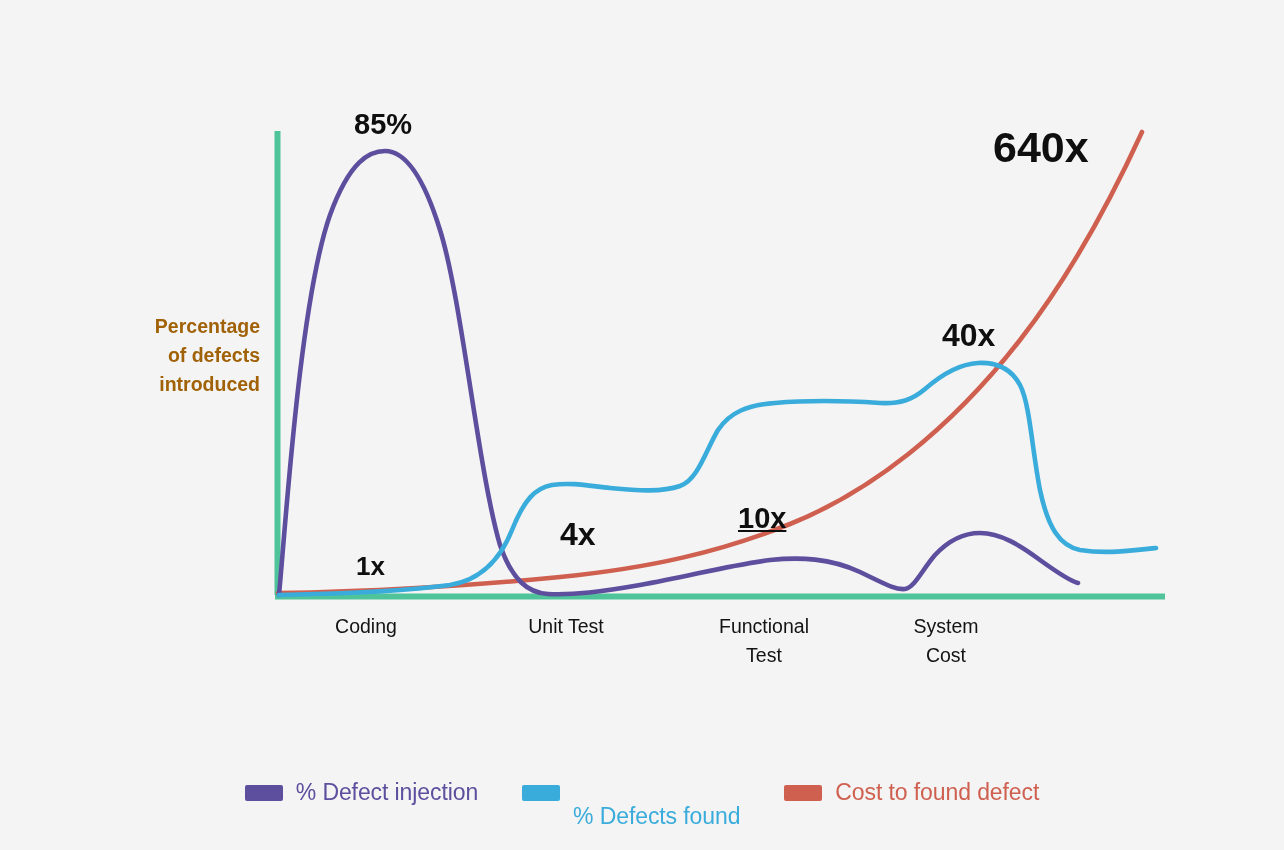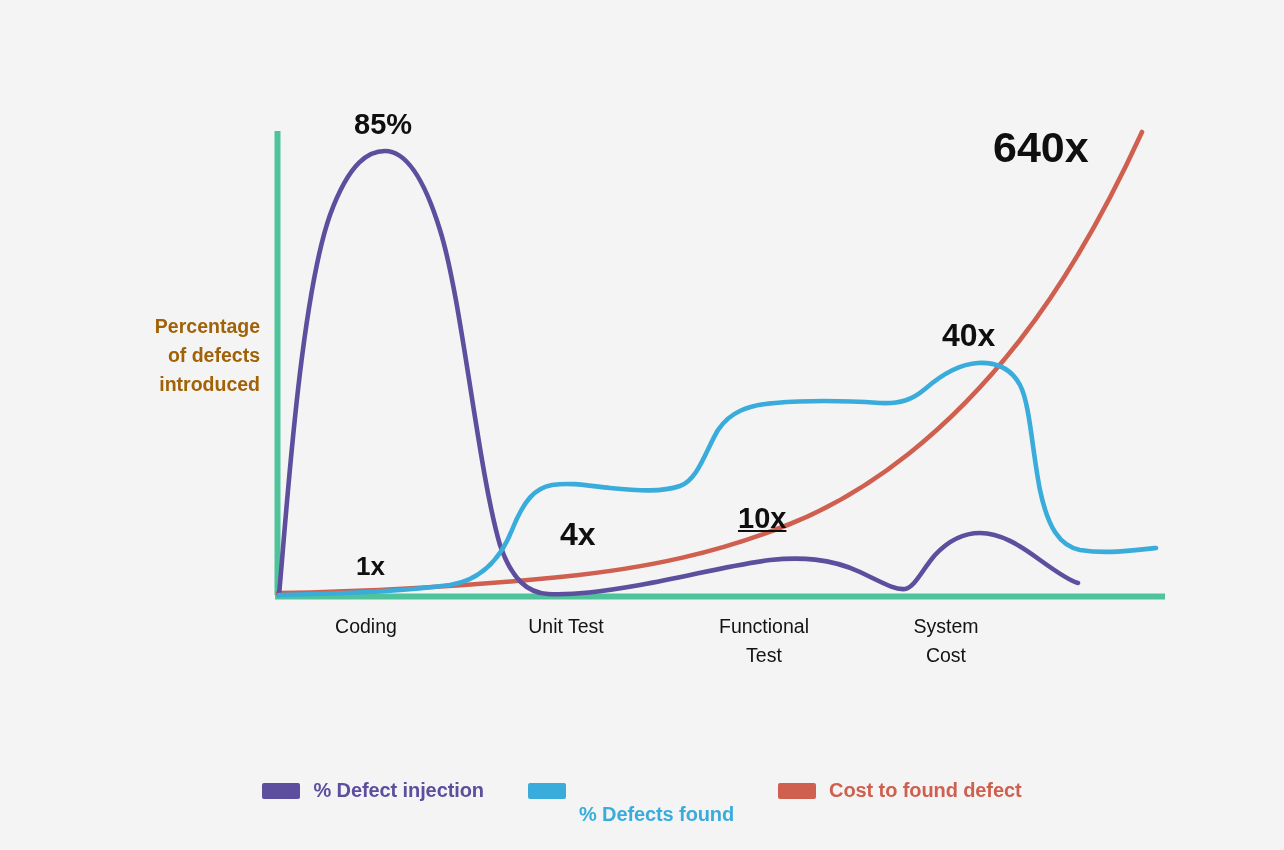--- a/index.html
+++ b/index.html
@@ -67,22 +67,22 @@
     align-items: center;
     gap: 13px;
   }
   .legend-swatch {
     width: 38px;
     height: 16px;
     border-radius: 2px;
     flex: 0 0 auto;
   }
   .legend-label {
-    font-size: 20px;
-    font-weight: bold;
+    font-size: 23px;
+    font-weight: normal;
     letter-spacing: -0.1px;
   }
 </style>
 </head>
 <body>
 
 <div id="chart-root">
 
   <svg id="plot-svg" viewBox="0 0 1284 850">
 

